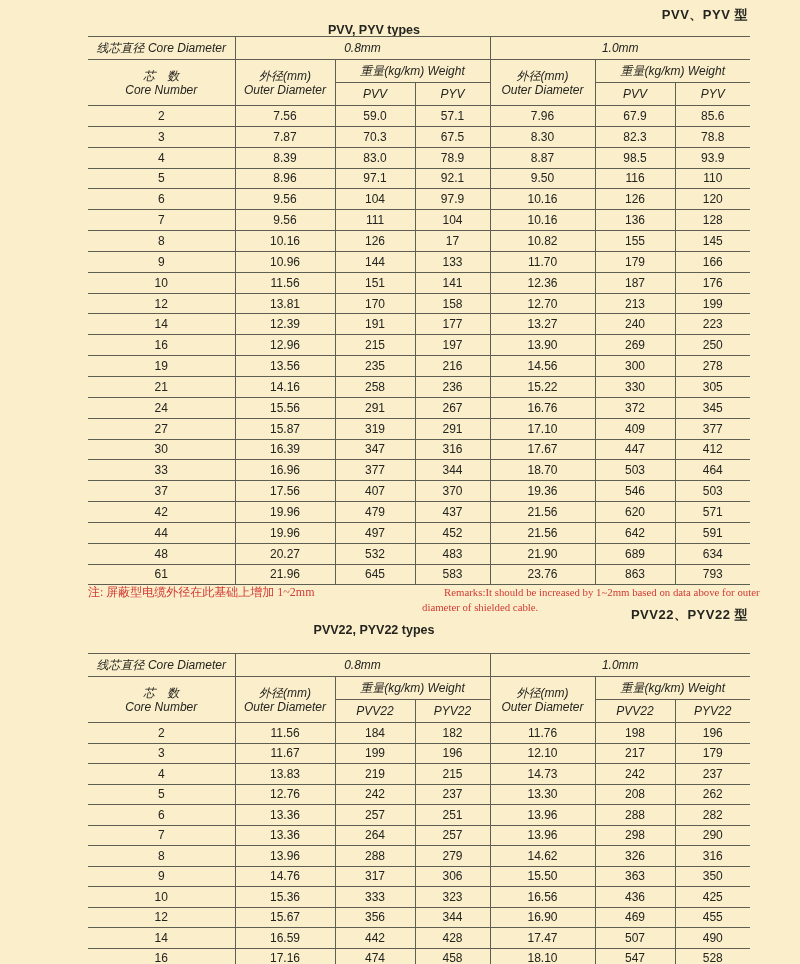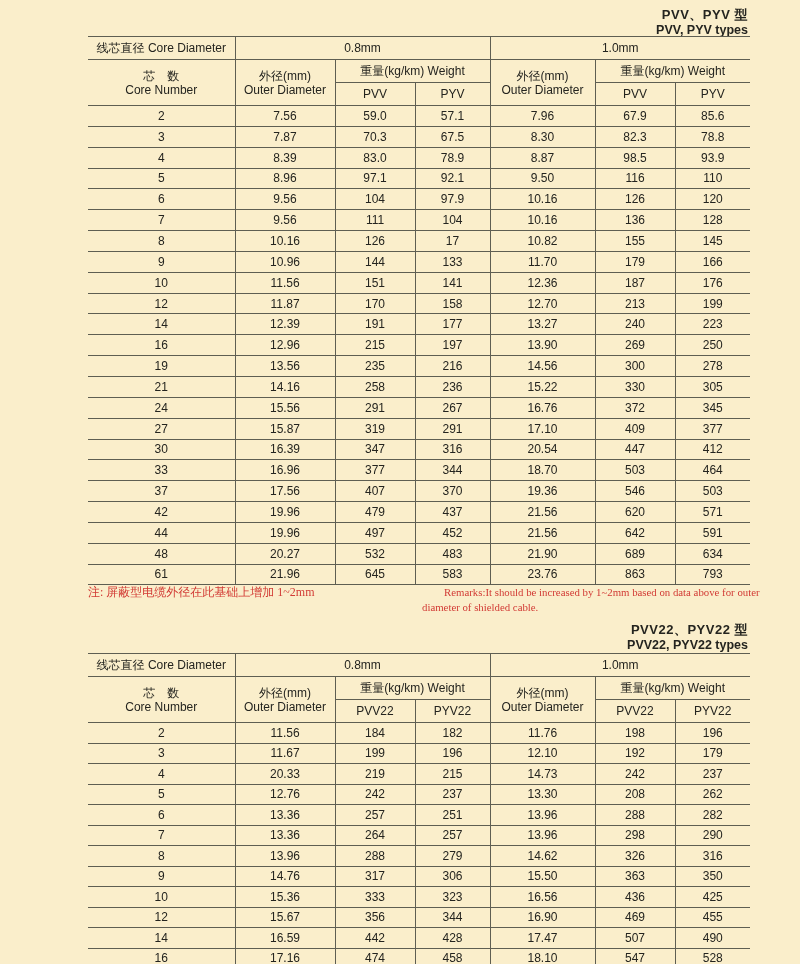--- a/index.html
+++ b/index.html
@@ -30,20 +30,21 @@
   .title-cn {
     font-size: 13px;
     font-weight: 700;
     letter-spacing: 0.5px;
     line-height: 17px;
   }
   .title-en {
     font-size: 12.5px;
     font-weight: 700;
     line-height: 15px;
+    text-align: center;
   }
 
   
   table.spec {
     position: absolute;
     left: 88px;
     border-collapse: collapse;
     table-layout: fixed;
     width: 662px;
     font-size: 12px;
@@ -52,21 +53,21 @@
     border: 1.6px solid #5E5E52;
     text-align: center;
     vertical-align: middle;
     padding: 0;
     font-weight: 400;
     white-space: nowrap;
     overflow: hidden;
   }
   table.spec tr > *:first-child { border-left: none; }
   table.spec tr > *:last-child  { border-right: none; }
-  table.spec thead th { height: 22px; font-size: 12px; }
+  table.spec thead th { height: 22px; font-size: 12px; font-style: italic; }
   table.spec tbody td { font-size: 12px; }
   #table1 tbody td { height: 19.85px; }
   #table2 tbody td { height: 19.5px; }
   .hdr-two-line { line-height: 14px; }
 
   
   .note {
     position: absolute;
     left: 88px;
     width: 690px;
@@ -215,21 +216,21 @@
           <td>10</td>
           <td>11.56</td>
           <td>151</td>
           <td>141</td>
           <td>12.36</td>
           <td>187</td>
           <td>176</td>
         </tr>
         <tr>
           <td>12</td>
-          <td>11.87</td>
+          <td>13.81</td>
           <td>170</td>
           <td>158</td>
           <td>12.70</td>
           <td>213</td>
           <td>199</td>
         </tr>
         <tr>
           <td>14</td>
           <td>12.39</td>
           <td>191</td>
@@ -281,21 +282,21 @@
           <td>291</td>
           <td>17.10</td>
           <td>409</td>
           <td>377</td>
         </tr>
         <tr>
           <td>30</td>
           <td>16.39</td>
           <td>347</td>
           <td>316</td>
-          <td>20.54</td>
+          <td>17.67</td>
           <td>447</td>
           <td>412</td>
         </tr>
         <tr>
           <td>33</td>
           <td>16.96</td>
           <td>377</td>
           <td>344</td>
           <td>18.70</td>
           <td>503</td>
@@ -347,21 +348,21 @@
           <td>793</td>
         </tr>
       </tbody>
   </table>
 
   <div class="note" style="top:584px; height:40px;font-family:Liberation Serif, serif;">
     <div class="note-cn">注: 屏蔽型电缆外径在此基础上增加 1~2mm</div>
     <div class="note-en">Remarks:It should be increased by 1~2mm based on data above for outer diameter of shielded cable.</div>
   </div>
 
-  <div class="title-block" style="top:621px;">
+  <div class="title-block" style="top:606px;">
     <div class="title-cn">PVV22、PYV22 型</div>
     <div class="title-en">PVV22, PYV22 types</div>
   </div>
 
   <table class="spec" id="table2" style="top:653px;">
     <colgroup>
       <col style="width:147px">
         <col style="width:100px">
         <col style="width:80px">
         <col style="width:75px">
@@ -407,26 +408,26 @@
           <td>11.76</td>
           <td>198</td>
           <td>196</td>
         </tr>
         <tr>
           <td>3</td>
           <td>11.67</td>
           <td>199</td>
           <td>196</td>
           <td>12.10</td>
-          <td>192</td>
+          <td>217</td>
           <td>179</td>
         </tr>
         <tr>
           <td>4</td>
-          <td>20.33</td>
+          <td>13.83</td>
           <td>219</td>
           <td>215</td>
           <td>14.73</td>
           <td>242</td>
           <td>237</td>
         </tr>
         <tr>
           <td>5</td>
           <td>12.76</td>
           <td>242</td>

